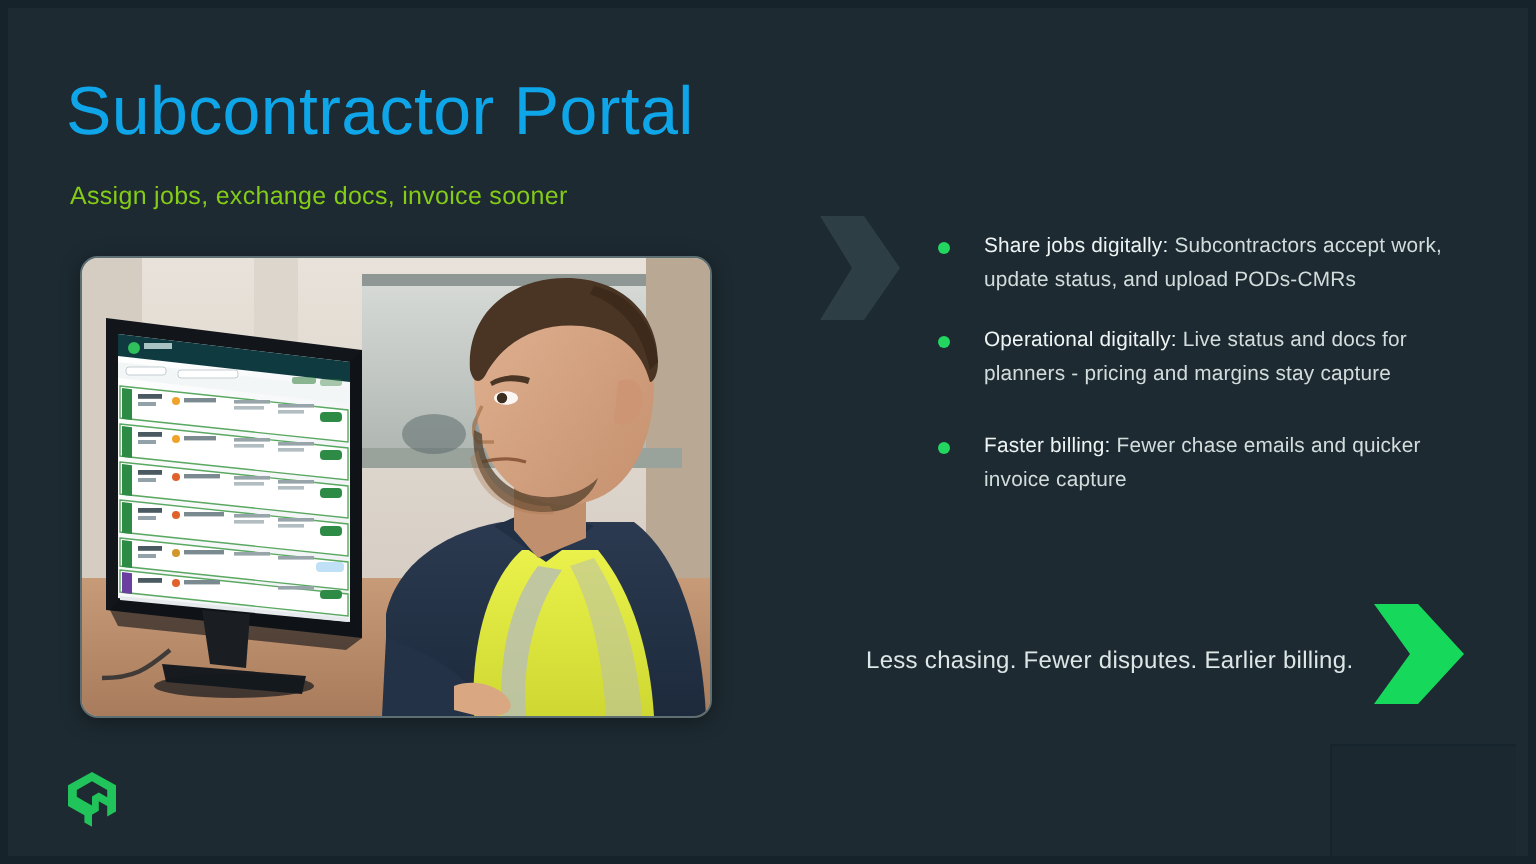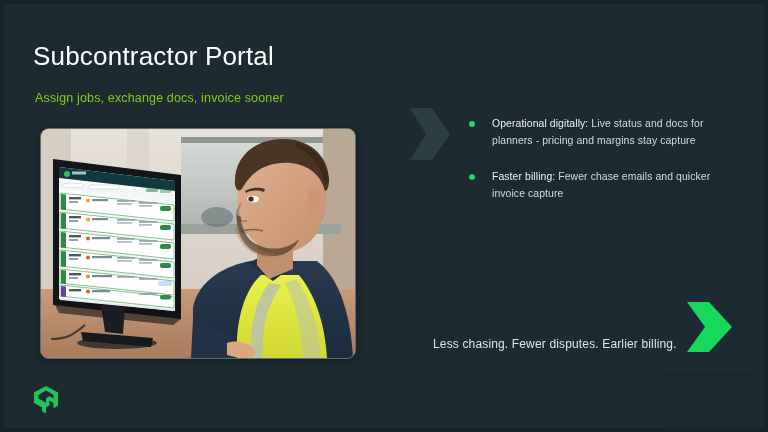--- a/index.html
+++ b/index.html
@@ -19,22 +19,22 @@
   
   .corner-frame{
     position:absolute;left:661px;top:368px;width:92px;height:64px;
     border:1px solid #16242d;border-bottom:none;border-right:none;
     background:rgba(22,36,45,.22);
   }
 
   
   .title{
     position:absolute;left:29px;top:31px;
-    font-size:26px;line-height:42px;font-weight:400;
-    color:#ffffff;letter-spacing:.2px;white-space:nowrap;
+    font-size:34px;line-height:42px;font-weight:400;
+    color:#0ea5e9;letter-spacing:.2px;white-space:nowrap;
   }
   .subtitle{
     position:absolute;left:31px;top:85px;
     font-size:12.5px;line-height:18px;font-weight:400;
     color:#84cc16;letter-spacing:.15px;white-space:nowrap;
   }
 
   
   .photo{
     position:absolute;left:36px;top:124px;width:314px;height:229px;
@@ -68,21 +68,21 @@
   .bullet:last-child{margin-bottom:0;margin-top:20px;}
   .bullet .dot{
     position:absolute;left:2px;top:5px;
     width:6px;height:6px;border-radius:50%;
     background:#22d65f;
   }
   .bullet .lead{color:#eef3f3;}
 
   
   .tagline{
-    position:absolute;left:429px;top:331px;
+    position:absolute;left:429px;top:317px;
     font-size:12px;line-height:18px;
     color:#dde6e6;letter-spacing:.15px;white-space:nowrap;
   }
 
   
   .logo{
     position:absolute;left:29px;top:382px;width:26px;height:28px;
   }
   .logo svg{display:block;width:100%;height:100%;}
 </style>
@@ -278,20 +278,24 @@
   </div>
 
   <div class="chev-grey">
     <svg viewBox="0 0 44 56">
       <path d="M2,2 L24,2 L42,28 L24,54 L2,54 L18,28 Z" fill="#2e3e45"></path>
     </svg>
   </div>
 
   <div class="bullets">
 
+    <div class="bullet">
+      <span class="dot" style="background: rgb(34, 214, 95);"></span>
+      <span class="lead">Share jobs digitally:</span><span> Subcontractors  accept work, update status, and upload PODs-CMRs</span>
+    </div>
 
 
     <div class="bullet">
       <span class="dot" style="background: rgb(34, 214, 95);"></span>
       <span class="lead">Operational digitally:</span><span> Live status and docs for planners - pricing and margins stay capture</span>
     </div>
 
     <div class="bullet">
       <span class="dot" style="background: rgb(34, 214, 95);"></span>
       <span class="lead">Faster billing:</span><span> Fewer chase emails and quicker invoice capture</span>

